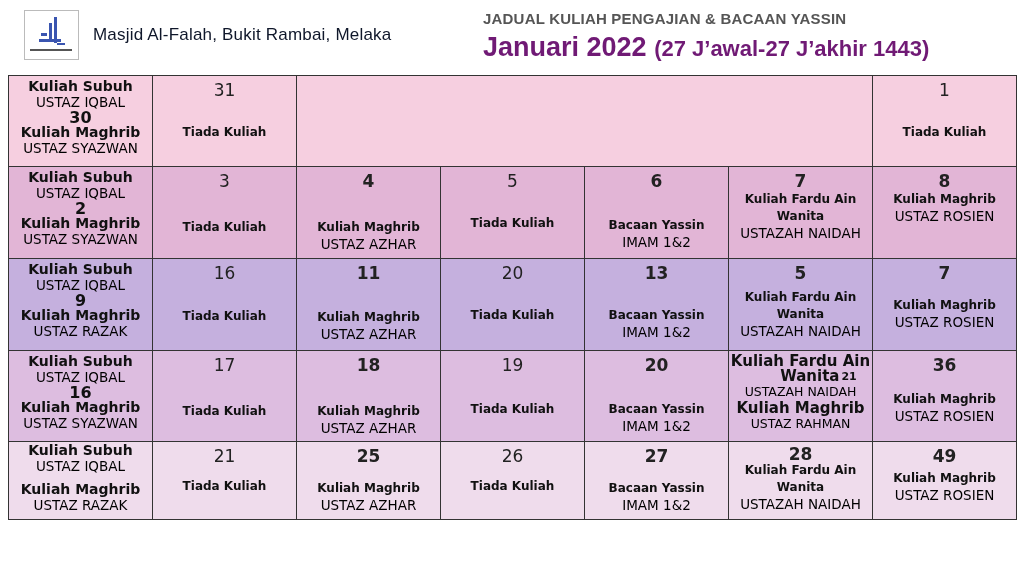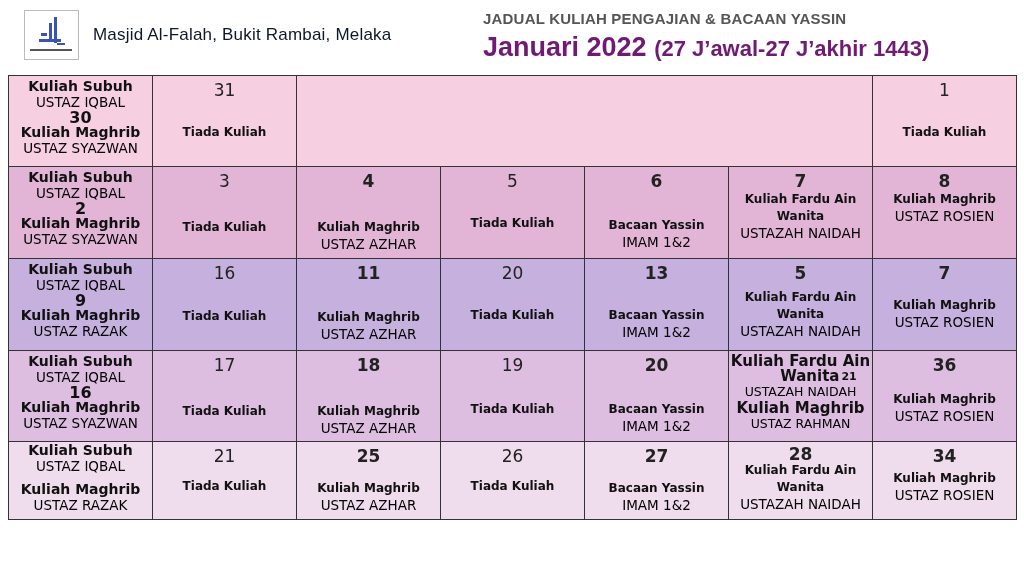--- a/index.html
+++ b/index.html
@@ -309,21 +309,21 @@
         </td>
     <td>
           <div class="cell">
       <span class="dnum bold" style="line-height:16px">28</span>
       <span class="ev" style="width:130px">Kuliah Fardu Ain Wanita</span>
       <span class="sp">USTAZAH NAIDAH</span>
     </div>
         </td>
     <td>
           <div class="cell">
-      <span class="dnum bold">34</span>
+      <span class="dnum bold">49</span>
       <span style="height:4px"></span>
       <span class="ev">Kuliah Maghrib</span>
       <span class="sp">USTAZ ROSIEN</span>
     </div>
         </td>
   </tr>
 </tbody>
   </table>
 
 </body></html>

